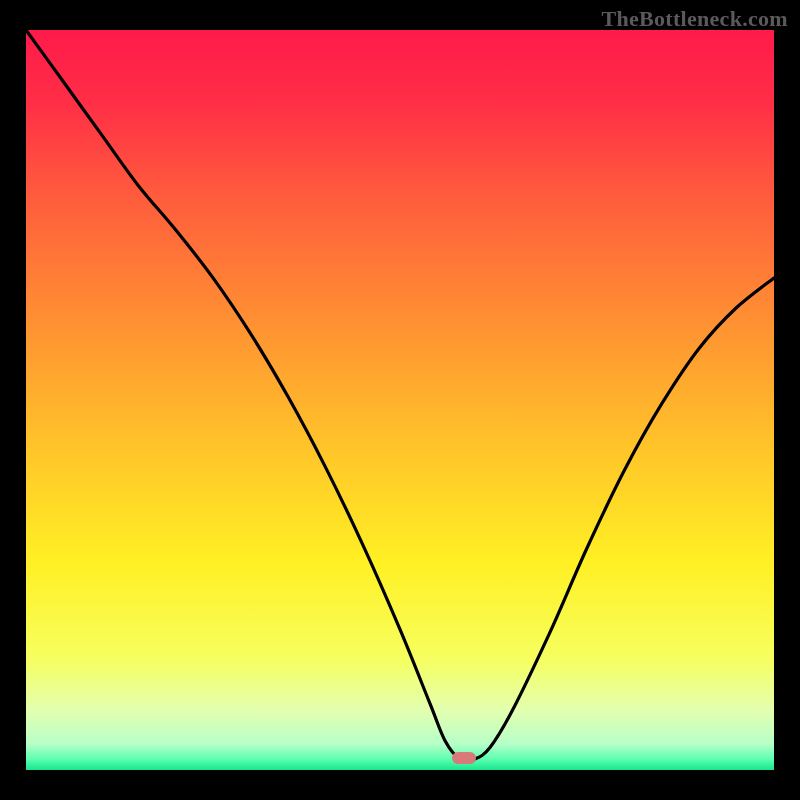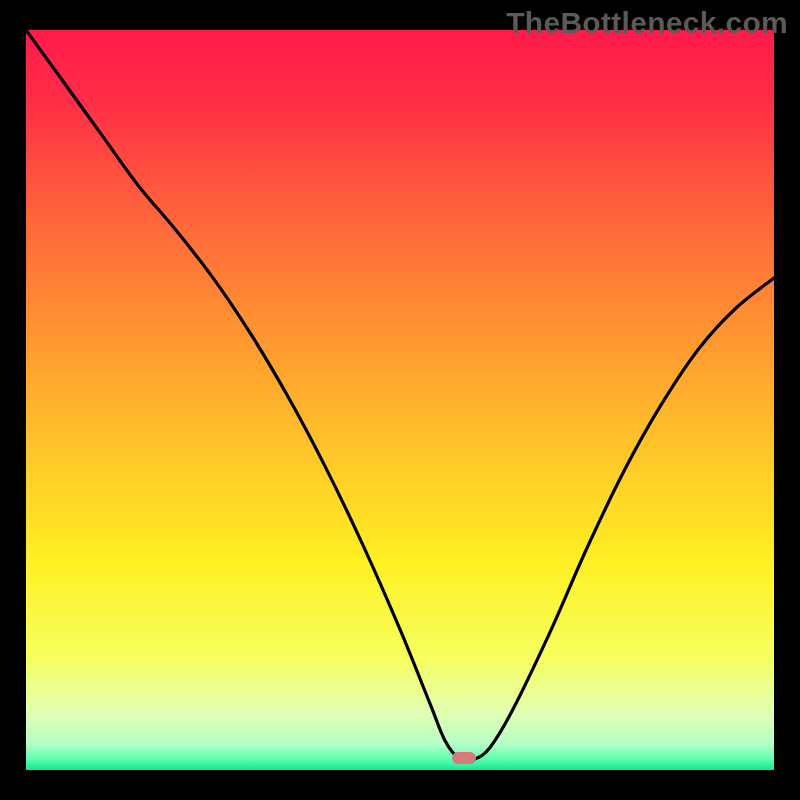--- a/index.html
+++ b/index.html
@@ -7,22 +7,22 @@
   .frame {
     position: relative;
     width: 800px;
     height: 800px;
     background: #000;
   }
   .watermark {
     position: absolute;
     top: 6px;
     right: 12px;
-    font-family: Liberation Sans, sans-serif;
-    font-size: 30px;
+    font-family: Liberation Serif, serif;
+    font-size: 22px;
     font-weight: bold;
     color: #5a5a5a;
     letter-spacing: 0.3px;
     z-index: 10;
   }
   .plot-area {
     position: absolute;
     left: 26px;
     top: 30px;
     width: 748px;

